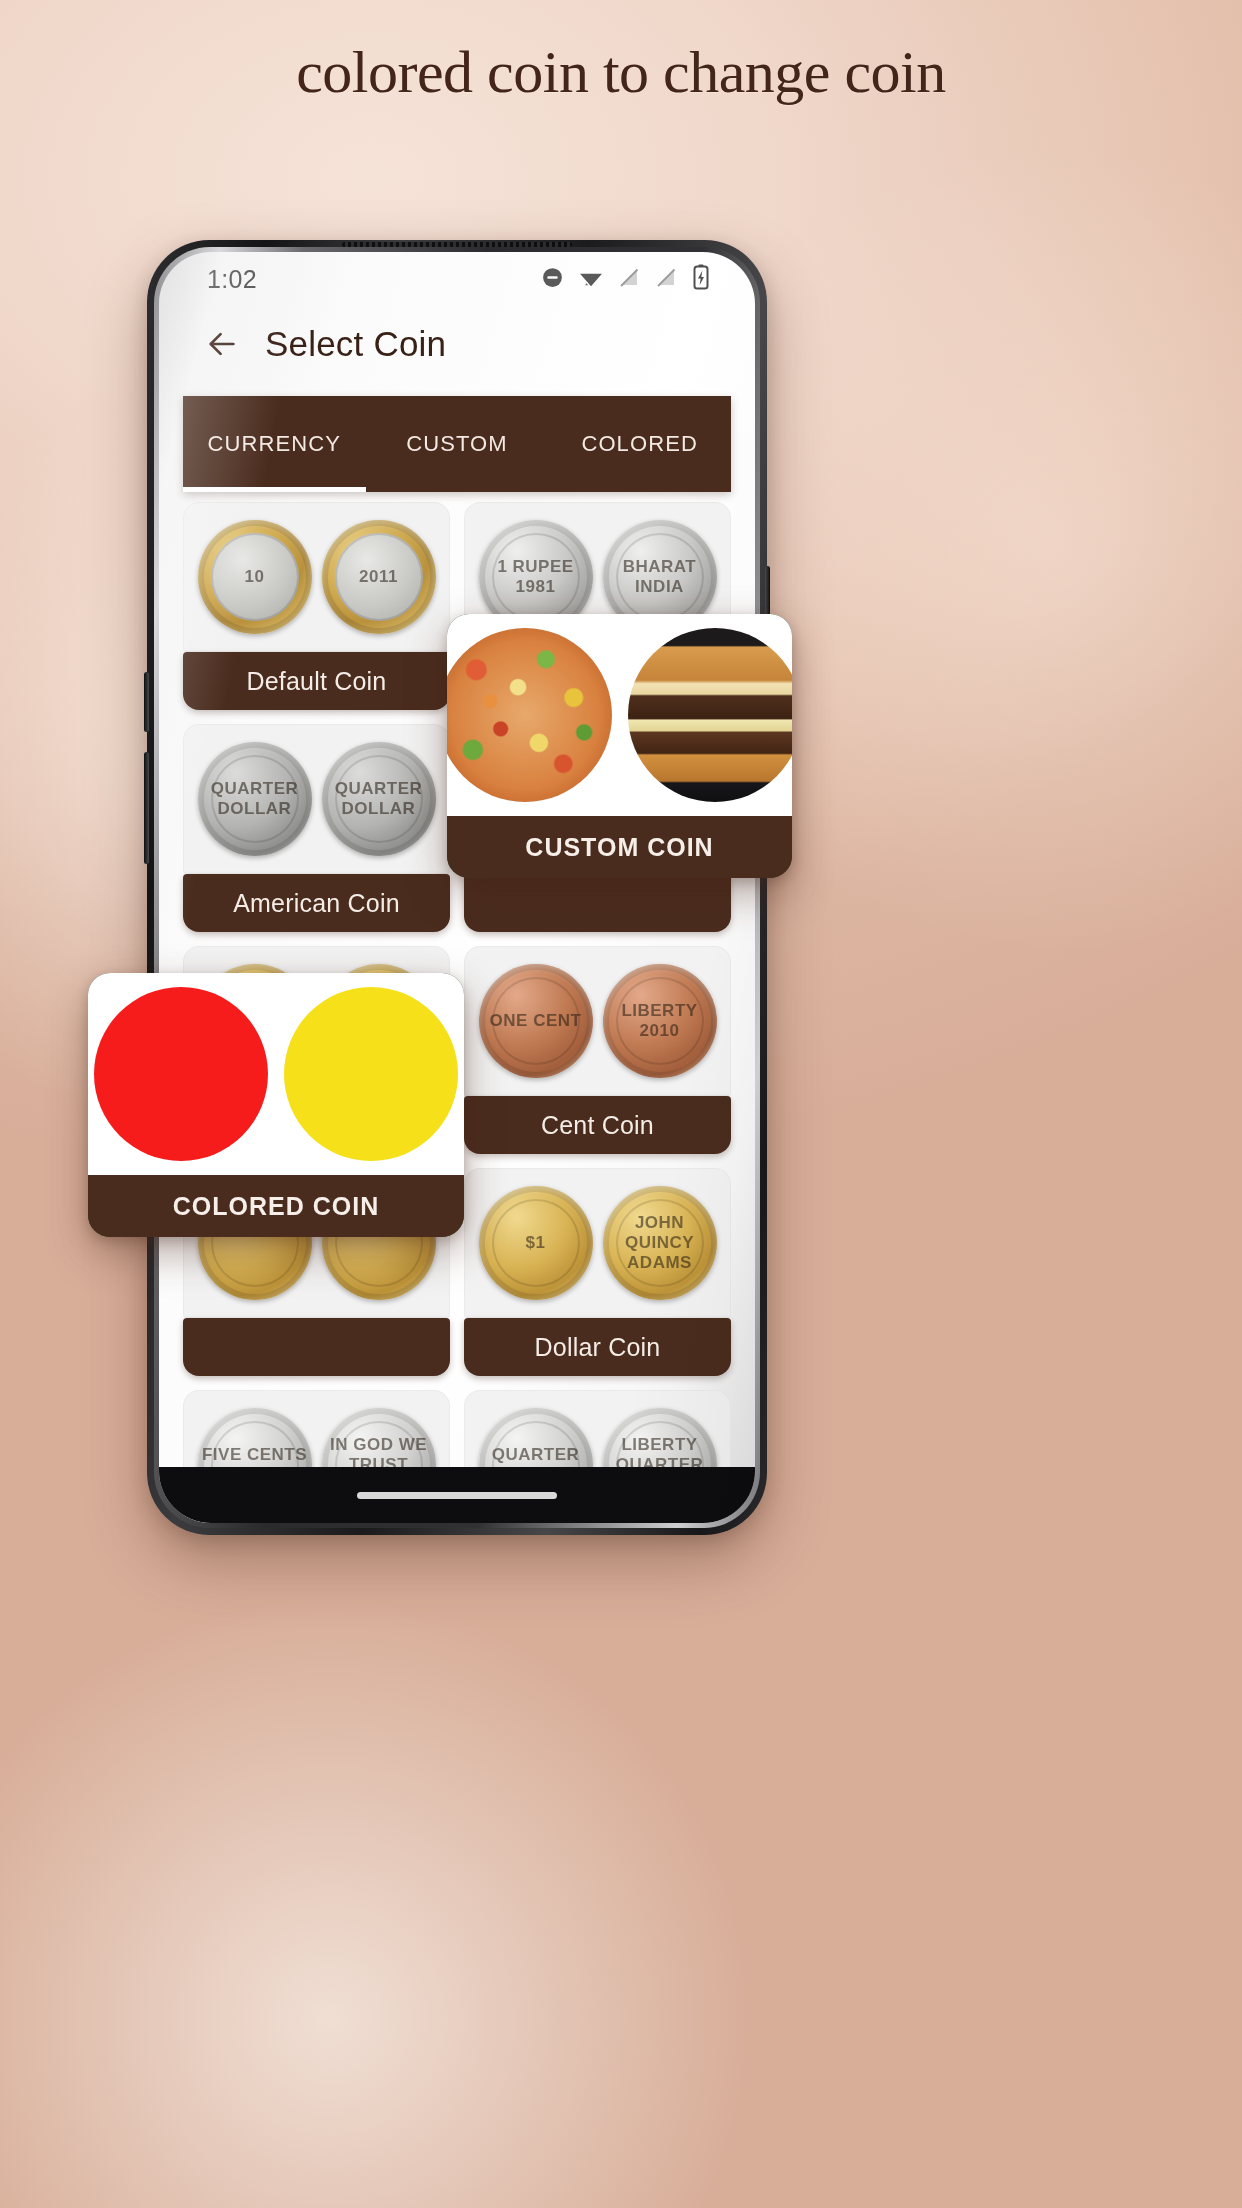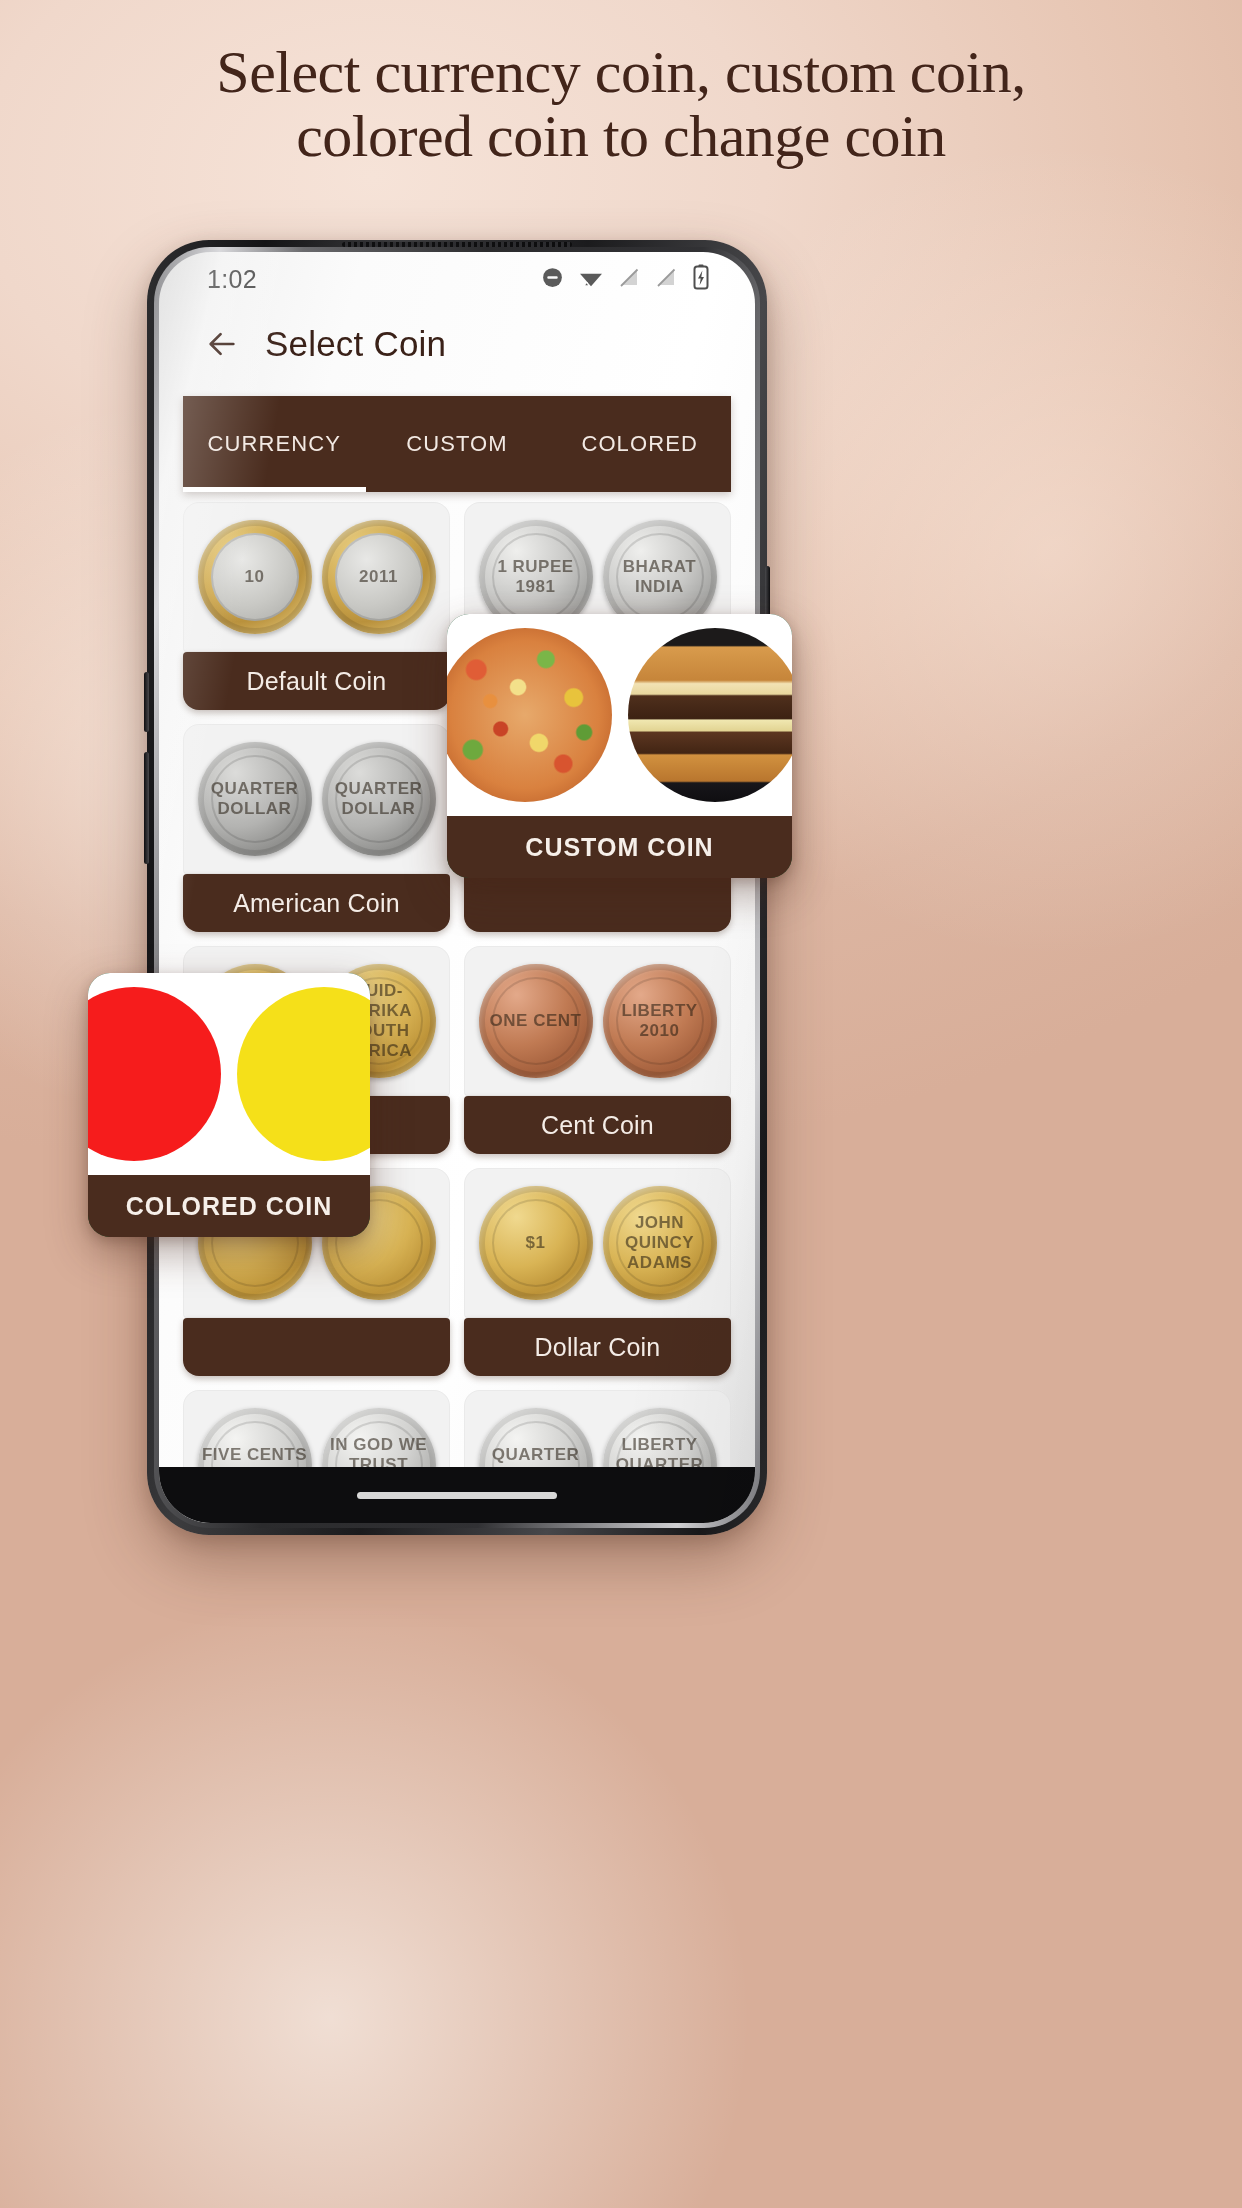--- a/index.html
+++ b/index.html
@@ -134,21 +134,21 @@
     overflow:hidden; z-index:40;
   }
   .float-card .imgs{ display:flex; align-items:center; justify-content:center; gap:16px; padding:14px 16px; background:#fff; }
   .float-card .disc{ width:174px; height:174px; border-radius:50%; overflow:hidden; position:relative; flex:0 0 174px; }
   .float-card .flabel{
     background:#4a2c1e; color:#f6efe9; height:62px;
     display:flex; align-items:center; justify-content:center;
     font-size:25px; font-weight:bold; letter-spacing:1px;
   }
   #custom-card{ left:447px; top:614px; width:345px; }
-  #colored-card{ left:88px; top:973px; width:282px; }
+  #colored-card{ left:88px; top:973px; width:376px; }
 
   
   .pizza{
     background:
       radial-gradient(circle at 22% 24%, #e05d36 0%, #e05d36 5%, transparent 6%),
       radial-gradient(circle at 62% 18%, #7ab648 0%, #7ab648 4.5%, transparent 5.5%),
       radial-gradient(circle at 78% 40%, #e8c33c 0%, #e8c33c 5%, transparent 6%),
       radial-gradient(circle at 36% 58%, #c94426 0%, #c94426 4.5%, transparent 5.5%),
       radial-gradient(circle at 58% 66%, #f0d76a 0%, #f0d76a 5.5%, transparent 6.5%),
       radial-gradient(circle at 20% 70%, #6ea93e 0%, #6ea93e 5%, transparent 6%),
@@ -185,21 +185,20 @@
     background:linear-gradient(100deg, rgba(255,255,255,.35) 0%, rgba(255,255,255,0) 18%, rgba(255,255,255,0) 82%, rgba(0,0,0,.05) 100%); }
 </style>
 </head>
 <body>
 
 <div class="bg-bloom-a"></div>
 <div class="bg-bloom-b"></div>
 <div class="bg-bloom-c"></div>
 
 <div class="headline">
-  <span>Select currency coin, custom coin,</span>
   <span class="l2">colored coin to change coin</span>
 </div>
 
 <div class="phone">
   <div class="top-speaker"></div>
   <div class="side-btn-a"></div>
   <div class="side-btn-b"></div>
   <div class="side-btn-c"></div>
 
   <div class="phone-inner">

